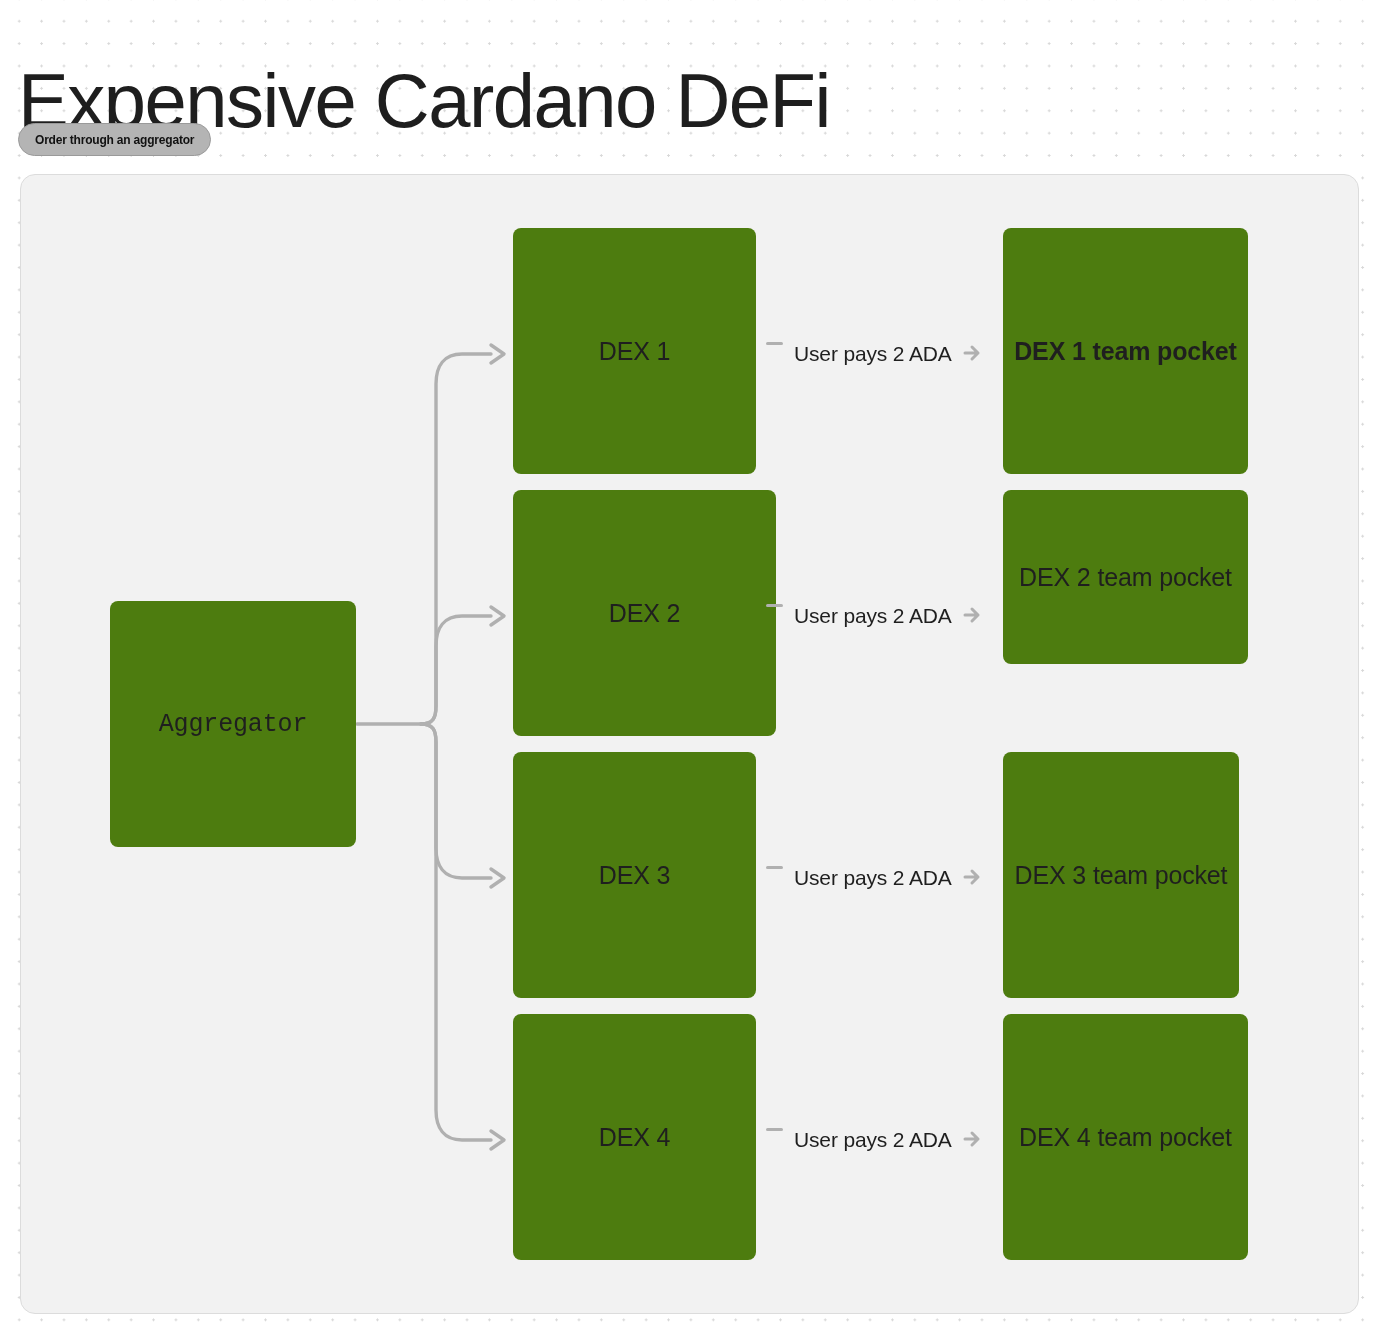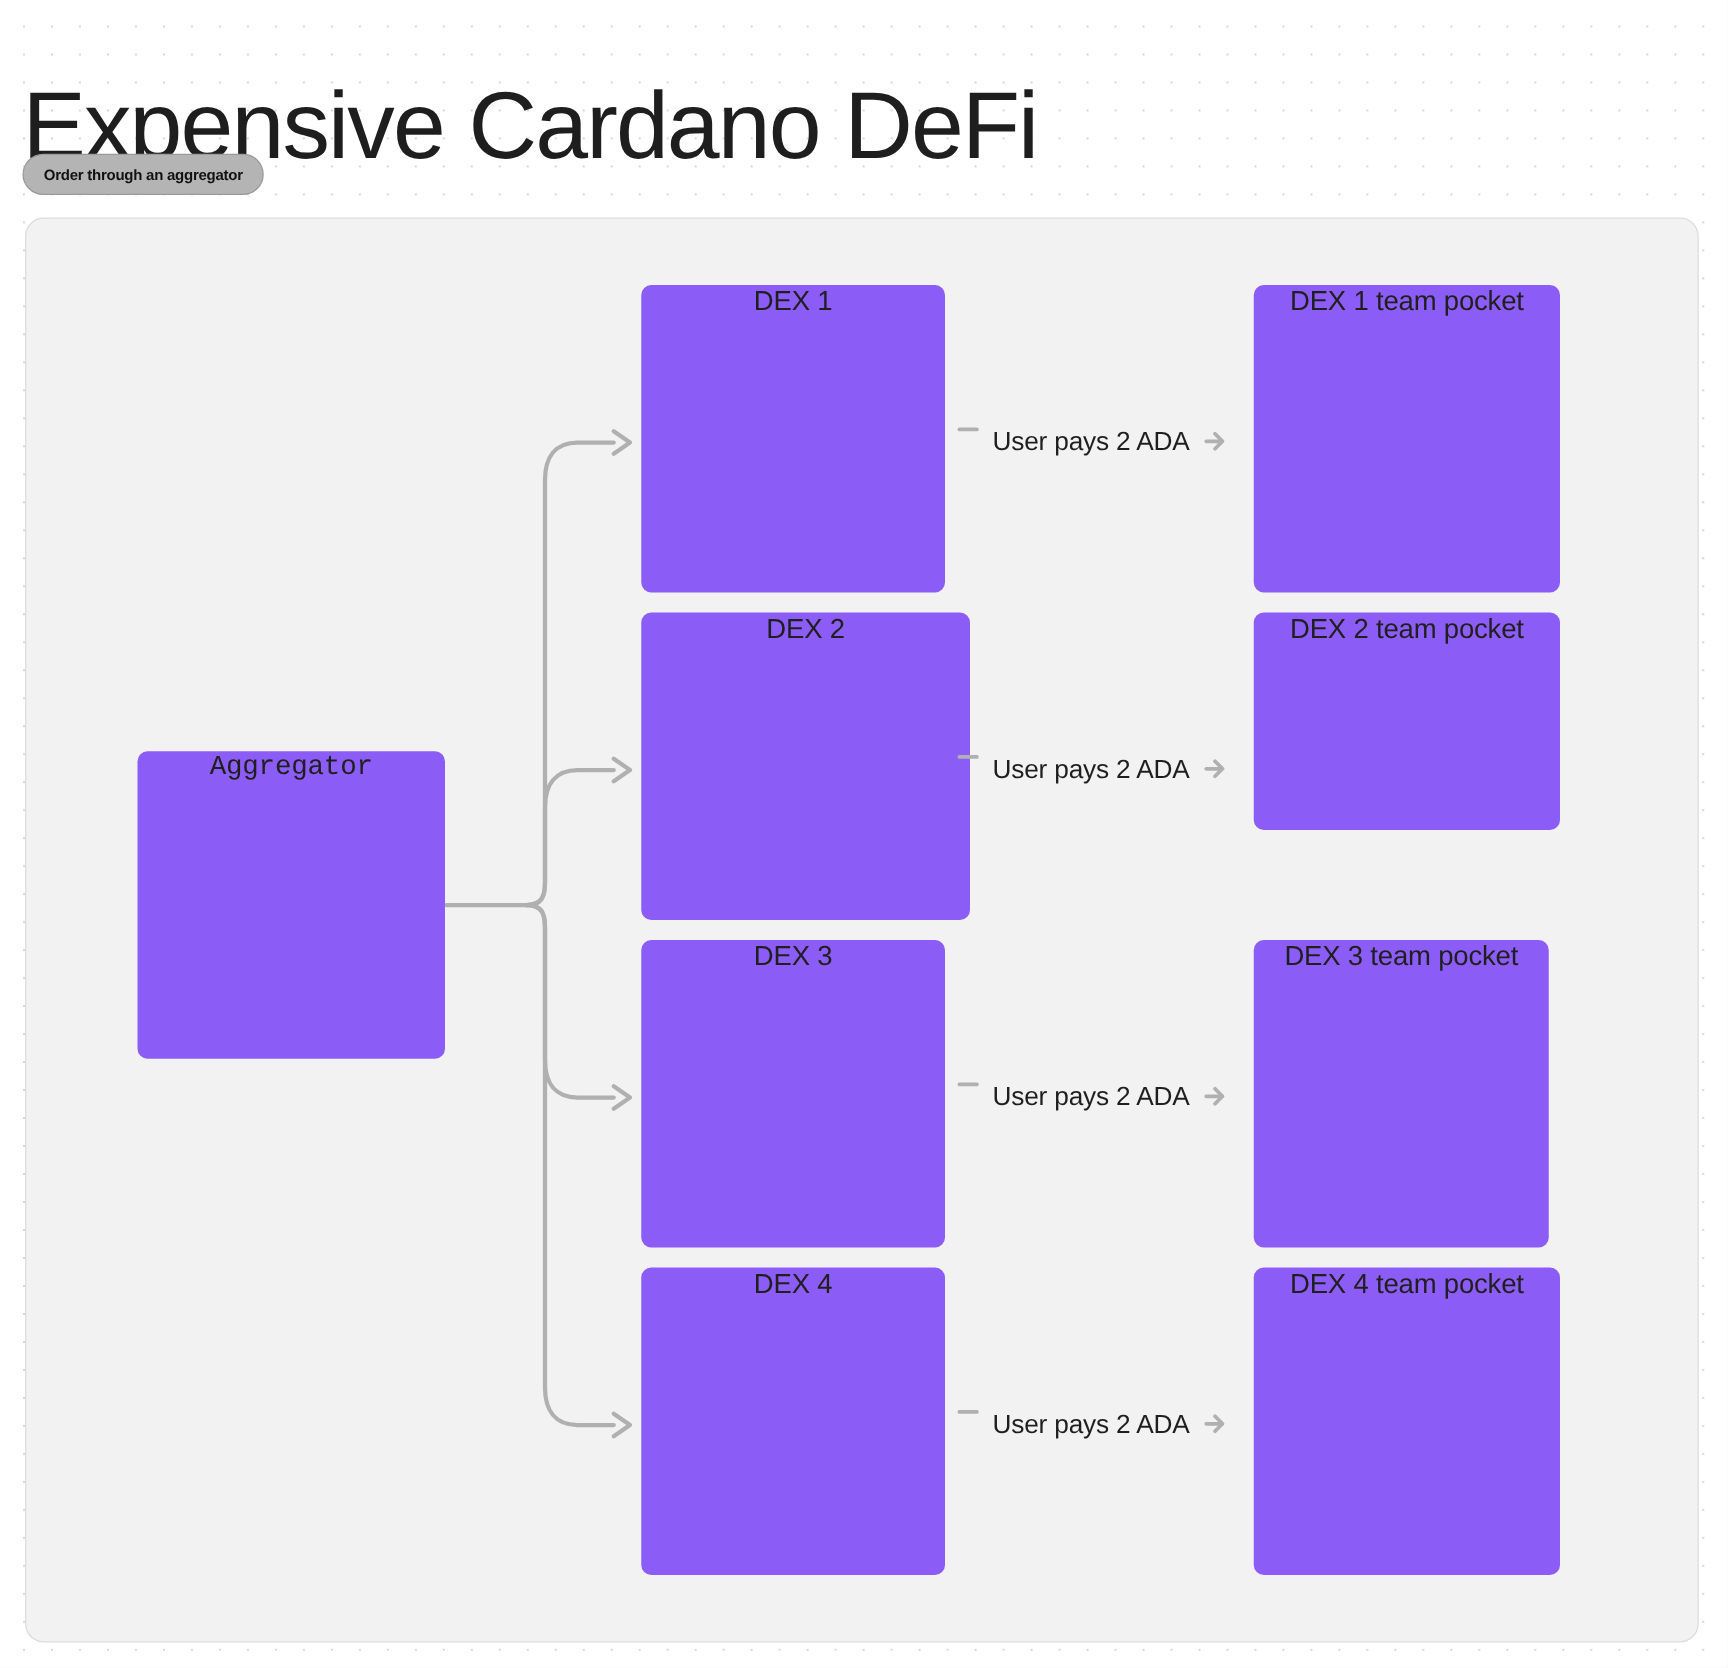--- a/index.html
+++ b/index.html
@@ -80,27 +80,27 @@
     width: 1339px;
     height: 1140px;
     overflow: visible;
     pointer-events: none;
   }
 
   
   .node {
     position: absolute;
     box-sizing: border-box;
-    background: #8b5cf6;
+    background: #4d7c0f;
     border-radius: 8px;
     display: flex;
-    align-items: flex-start;
+    align-items: center;
     justify-content: center;
     color: #1f1f1f;
-    font-size: 22px;
+    font-size: 25px;
     font-weight: 400;
     letter-spacing: -0.15px;
     white-space: nowrap;
   }
 
   
   .edge-label {
     position: absolute;
     display: flex;
     font-size: 21px;
@@ -174,21 +174,21 @@
     <div class="edge-label" style="left:745px; top:179px;">
       <span class="stub"></span>
       <span>User pays 2 ADA</span>
       <span class="arrow-head">
         <svg viewBox="0 0 22 22" width="22" height="22">
           <path d="M 4 11 L 17 11 M 11 5 L 17 11 L 11 17" fill="none" stroke="#b0b0b0" stroke-width="3" stroke-linecap="round" stroke-linejoin="round"></path>
         </svg>
       </span>
     </div>
 
-    <div class="node" style="left:982px; top:53px; width:245px; height:246px;">
+    <div class="node" style="left:982px; top:53px; width:245px; height:246px;font-weight:bold;">
       <span>DEX 1 team pocket</span>
     </div>
 
     <div class="node" style="left:492px; top:315px; width:263px; height:246px;">
       <span>DEX 2</span>
     </div>
 
     <div class="edge-label" style="left:745px; top:441px;">
       <span class="stub"></span>
       <span>User pays 2 ADA</span>

